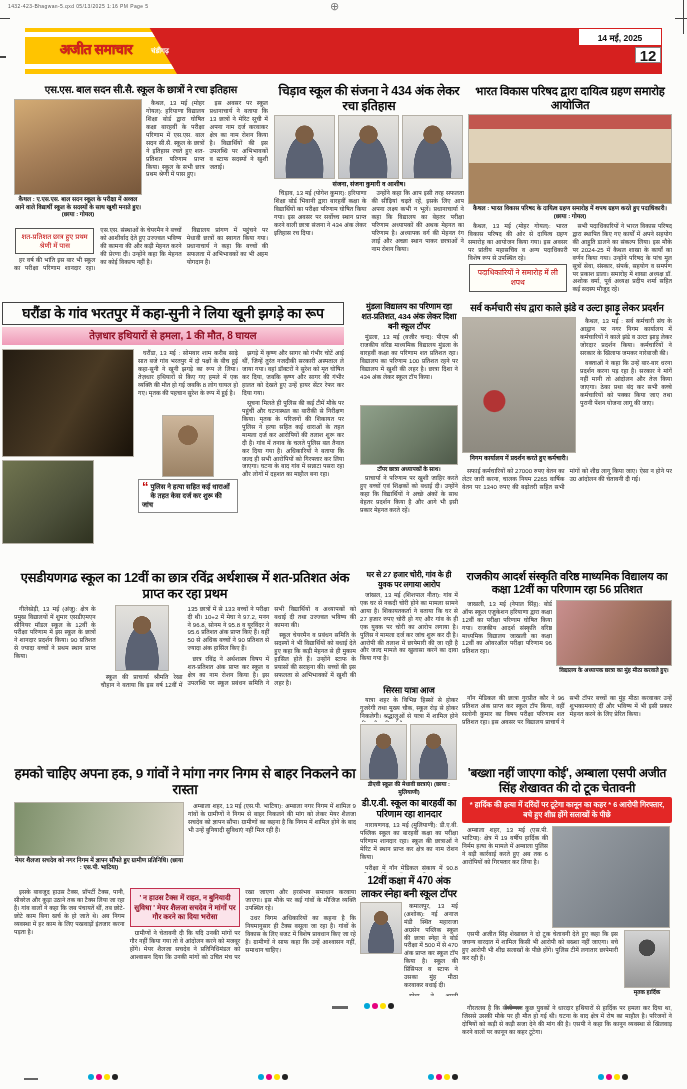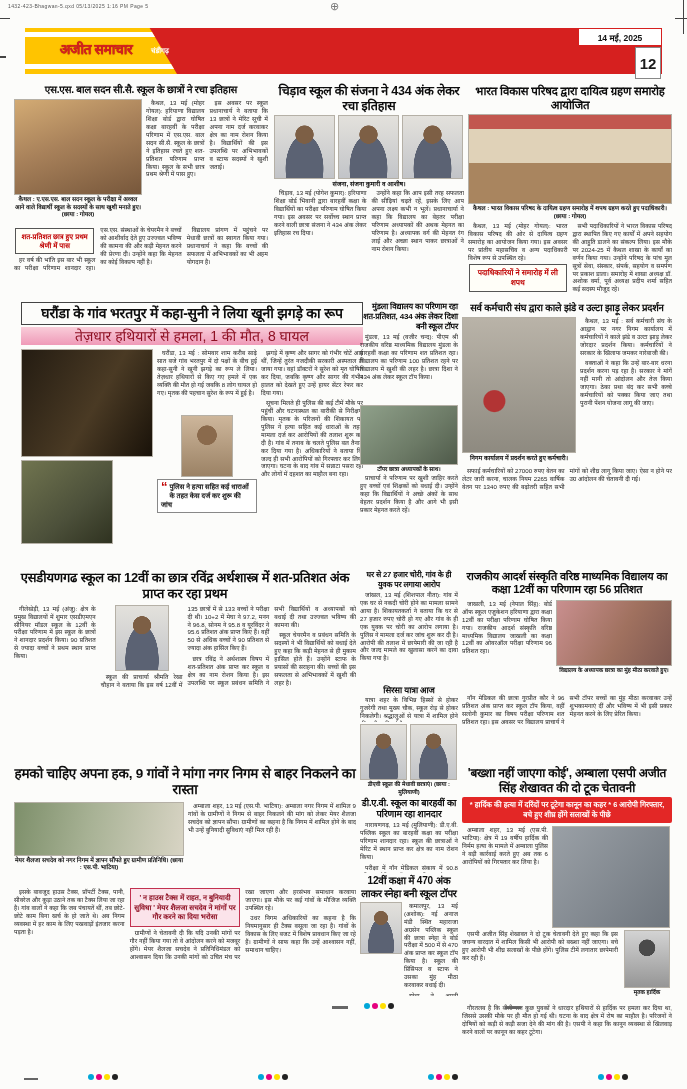--- a/index.html
+++ b/index.html
@@ -16,40 +16,40 @@
            clip-path:polygon(0 0,82% 0,100% 100%,0 100%);}
   .mh-logo:before,.mh-logo:after{content:"";position:absolute;left:0;width:100%;height:5px;background:#fff;}
   .mh-logo:before{top:4px;} .mh-logo:after{bottom:5px;}
   .mh-name{position:absolute;left:6px;top:11px;width:130px;text-align:center;font-size:14px;font-weight:800;
            color:#d6201f;letter-spacing:-.5px;text-shadow:0 0 1px #8c0000;z-index:2;}
   .mh-edition{position:absolute;left:126px;top:18px;font-size:7px;font-weight:bold;color:#fff;z-index:3;}
   .mh-section-panel{position:absolute;left:210px;top:5px;width:370px;height:36px;background:#f7f2da;
            display:flex;align-items:center;justify-content:center;font-size:20px;font-weight:800;color:#111;}
   .mh-date{position:absolute;right:1px;top:1px;width:82px;height:16px;background:#fff;font-size:8.5px;
            font-weight:bold;display:flex;align-items:center;justify-content:center;color:#111;}
-  .mh-page{position:absolute;right:1px;top:19px;width:26px;height:32px;background:#fff;border:1px solid #888;
+  .mh-page{position:absolute;right:1px;top:19px;width:26px;height:16px;background:#fff;border:1px solid #888;
            box-sizing:border-box;font-size:15px;font-weight:800;display:flex;align-items:center;justify-content:center;}
   
   .art{position:absolute;}
   .hl{font-weight:800;color:#0c0c0c;text-align:center;letter-spacing:-.2px;line-height:1.22;}
   .body{font-size:6.1px;line-height:1.3;text-align:justify;color:#1c1c1c;column-gap:5px;overflow:hidden;}
   .body p{margin:0 0 2.5px;text-indent:5px;}
   .cap{font-size:6px;font-weight:bold;line-height:1.25;text-align:center;color:#111;}
   .photo{border:1px solid #b5b0a6;box-sizing:border-box;}
-  .inset{border:1px solid #555;color:#c00000;font-weight:700;text-align:center;
+  .inset{border:1px solid #555;color:#c00000;font-weight:400;text-align:center;
          font-size:7px;line-height:1.3;padding:3px 2px;margin:2px 1px;break-inside:avoid;background:#fffef8;}
   .quotebox{border:1px solid #888;padding:2px 3px;font-size:6.8px;font-weight:bold;line-height:1.35;
          margin:2px 0;break-inside:avoid;background:#fff;}
   .quotebox .qmark{color:#c00000;font-size:13px;font-weight:800;float:left;line-height:10px;margin-right:2px;}
   .quotebox2{border:1.5px solid #c2314f;background:#fbe3ea;color:#8e1023;font-weight:800;font-size:7.2px;
          line-height:1.35;text-align:center;padding:4px 3px;margin:2px 0;break-inside:avoid;}
   .bluebox{border:1.2px solid #1a3f9e;background:#eef2fb;color:#12266b;font-weight:800;font-size:8px;
          text-align:center;padding:2px;margin:3px 0;}
-  .redbar{background:linear-gradient(180deg,#f9cdd9,#ef9ab8);color:#8e1023;font-weight:400;
-         font-size:14px;text-align:center;line-height:18px;height:18px;margin-top:2px;}
+  .redbar{background:linear-gradient(180deg,#f9cdd9,#ef9ab8);color:#8e1023;font-weight:700;
+         font-size:10px;text-align:center;line-height:18px;height:18px;margin-top:2px;}
   .redbox{background:#e32726;color:#fff;font-weight:800;font-size:7.4px;text-align:center;
          line-height:1.35;padding:3px 4px;margin-top:2px;border-radius:2px;}
   .flexr{display:flex;gap:4px;}
   
   .ph-group-warm{background:linear-gradient(160deg,#d3ab74 0%,#a8815a 45%,#77573b 100%);}
   .ph-portrait{background:radial-gradient(circle at 50% 30%,#7d5f45 0 17%,rgba(0,0,0,0) 18%),
                radial-gradient(ellipse at 50% 85%,#5b6273 0 45%,rgba(0,0,0,0) 46%),
                linear-gradient(#e3e1dc,#c2c4c8);}
   .ph-stage{background:linear-gradient(180deg,#c2574f 0 16%,#e0d2b8 16% 55%,#a9855f 55% 100%);}
   .ph-crime{background:linear-gradient(120deg,#241c12,#4a3a24 55%,#191209);}
@@ -126,21 +126,21 @@
     <div class="hl" style="font-size:11.5px;">भारत विकास परिषद द्वारा दायित्व ग्रहण समारोह आयोजित</div>
     <div class="photo ph-stage" style="width:204px;height:90px;margin-top:2px;"></div>
     <div class="cap" style="margin-top:1px;">कैथल : भारत विकास परिषद के दायित्व ग्रहण समारोह में शपथ ग्रहण करते हुए पदाधिकारी। (छाया : गोयल)</div>
     <div class="body" style="column-count:2;height:98px;margin-top:2px;">
       <p>कैथल, 13 मई (मोहर गोयल): भारत विकास परिषद की ओर से दायित्व ग्रहण समारोह का आयोजन किया गया। इस अवसर पर प्रांतीय महासचिव व अन्य पदाधिकारी विशेष रूप से उपस्थित रहे।</p>
       <div class="inset" style="font-size:7.5px;">पदाधिकारियों ने समारोह में ली शपथ</div>
       <p>सभी पदाधिकारियों ने भारत विकास परिषद द्वारा स्थापित किए गए कार्यों में अपने सहयोग की आहुति डालने का संकल्प लिया। इस मौके पर 2024-25 में कैथल शाखा के कार्यों का वर्णन किया गया। उन्होंने परिषद के पांच मूल सूत्रों सेवा, संस्कार, संपर्क, सहयोग व समर्पण पर प्रकाश डाला। समारोह में शाखा अध्यक्ष डॉ. अशोक वर्मा, पूर्व अध्यक्ष प्रदीप शर्मा सहित कई सदस्य मौजूद रहे।</p>
     </div>
   </div>
 
-  <div class="art" style="left:21px;top:302px;width:342px;">
+  <div class="art" style="left:2px;top:302px;width:342px;">
     <div class="hl" style="font-size:14px;border:1px solid #444;padding:2px 0;">घरौंडा के गांव भरतपुर में कहा-सुनी ने लिया खूनी झगड़े का रूप</div>
     <div class="redbar">तेज़धार हथियारों से हमला, 1 की मौत, 8 घायल</div>
     <div class="flexr" style="margin-top:4px;">
       <div style="width:132px;">
         <div class="photo ph-crime" style="width:132px;height:108px;"></div>
         <div class="photo ph-police" style="width:92px;height:84px;margin-top:3px;"></div>
       </div>
       <div style="width:100px;">
         <div class="body" style="height:64px;">
           <p>घरौंडा, 13 मई : सोमवार शाम करीब साढ़े सात बजे गांव भरतपुर में दो पक्षों के बीच हुई कहा-सुनी ने खूनी झगड़े का रूप ले लिया। तेज़धार हथियारों से किए गए हमले में एक व्यक्ति की मौत हो गई जबकि 8 लोग घायल हो गए। मृतक की पहचान सुरेश के रूप में हुई है।</p>
@@ -152,21 +152,21 @@
         </div>
       </div>
       <div class="body" style="flex:1;height:198px;">
         <p>झगड़े में कृष्ण और सागर को गंभीर चोटें आई थीं, जिन्हें तुरंत नजदीकी सरकारी अस्पताल ले जाया गया। वहां डॉक्टरों ने सुरेश को मृत घोषित कर दिया, जबकि कृष्ण और सागर की गंभीर हालत को देखते हुए उन्हें हायर सेंटर रेफर कर दिया गया।</p>
         <p>सूचना मिलते ही पुलिस की कई टीमें मौके पर पहुंचीं और घटनास्थल का बारीकी से निरीक्षण किया। मृतक के परिजनों की शिकायत पर पुलिस ने हत्या सहित कई धाराओं के तहत मामला दर्ज कर आरोपियों की तलाश शुरू कर दी है। गांव में तनाव के चलते पुलिस बल तैनात कर दिया गया है। अधिकारियों ने बताया कि जल्द ही सभी आरोपियों को गिरफ्तार कर लिया जाएगा। घटना के बाद गांव में सन्नाटा पसरा रहा और लोगों में दहशत का माहौल बना रहा।</p>
       </div>
     </div>
   </div>
 
   <div class="art" style="left:360px;top:302px;width:98px;">
-    <div class="hl" style="font-size:8px;text-align:right;">मुंडला विद्यालय का परिणाम रहा शत-प्रतिशत, 434 अंक लेकर दिशा बनी स्कूल टॉपर</div>
+    <div class="hl" style="font-size:8px;">मुंडला विद्यालय का परिणाम रहा शत-प्रतिशत, 434 अंक लेकर दिशा बनी स्कूल टॉपर</div>
     <div class="body" style="height:72px;margin-top:2px;">
       <p>मुंडला, 13 मई (वजीर चन्द): पीएम श्री राजकीय वरिष्ठ माध्यमिक विद्यालय मुंडला के बारहवीं कक्षा का परिणाम शत प्रतिशत रहा। विद्यालय का परिणाम 100 प्रतिशत रहने पर विद्यालय में खुशी की लहर है। छात्रा दिशा ने 434 अंक लेकर स्कूल टॉप किया।</p>
     </div>
     <div class="photo ph-grain" style="width:98px;height:60px;"></div>
     <div class="cap" style="font-size:5.8px;margin-top:1px;">टॉपर छात्रा अध्यापकों के साथ।</div>
     <div class="body" style="height:56px;margin-top:1px;">
       <p>प्राचार्या ने परिणाम पर खुशी जाहिर करते हुए बच्चों एवं शिक्षकों को बधाई दी। उन्होंने कहा कि विद्यार्थियों ने अच्छे अंकों के साथ बेहतर प्रदर्शन किया है और आगे भी इसी प्रकार मेहनत करते रहें।</p>
     </div>
   </div>
 

